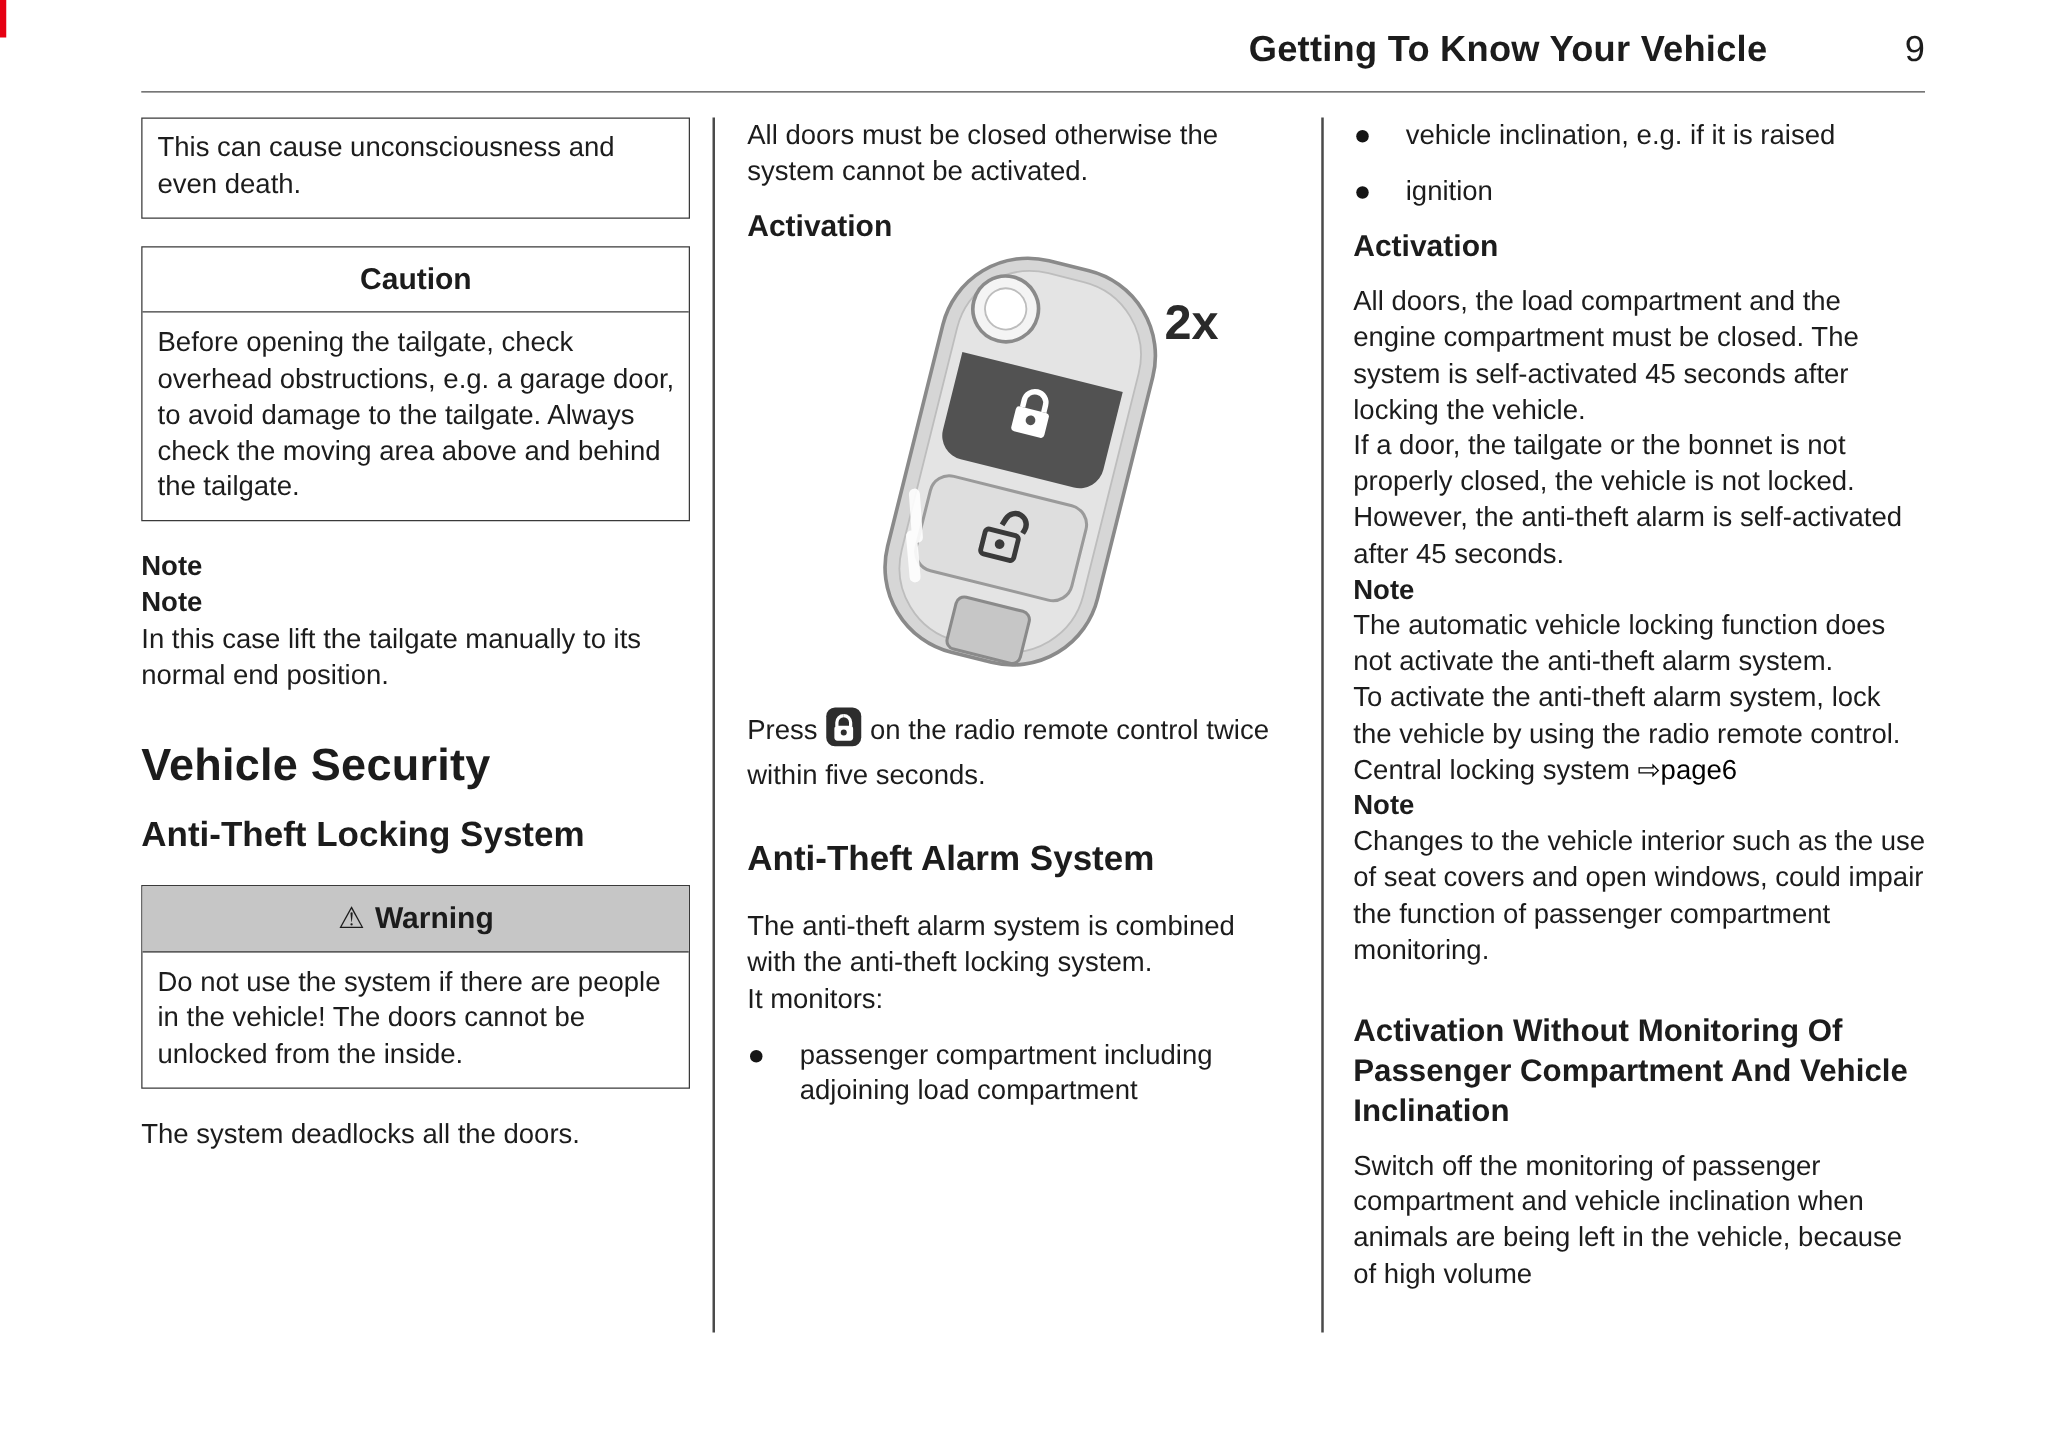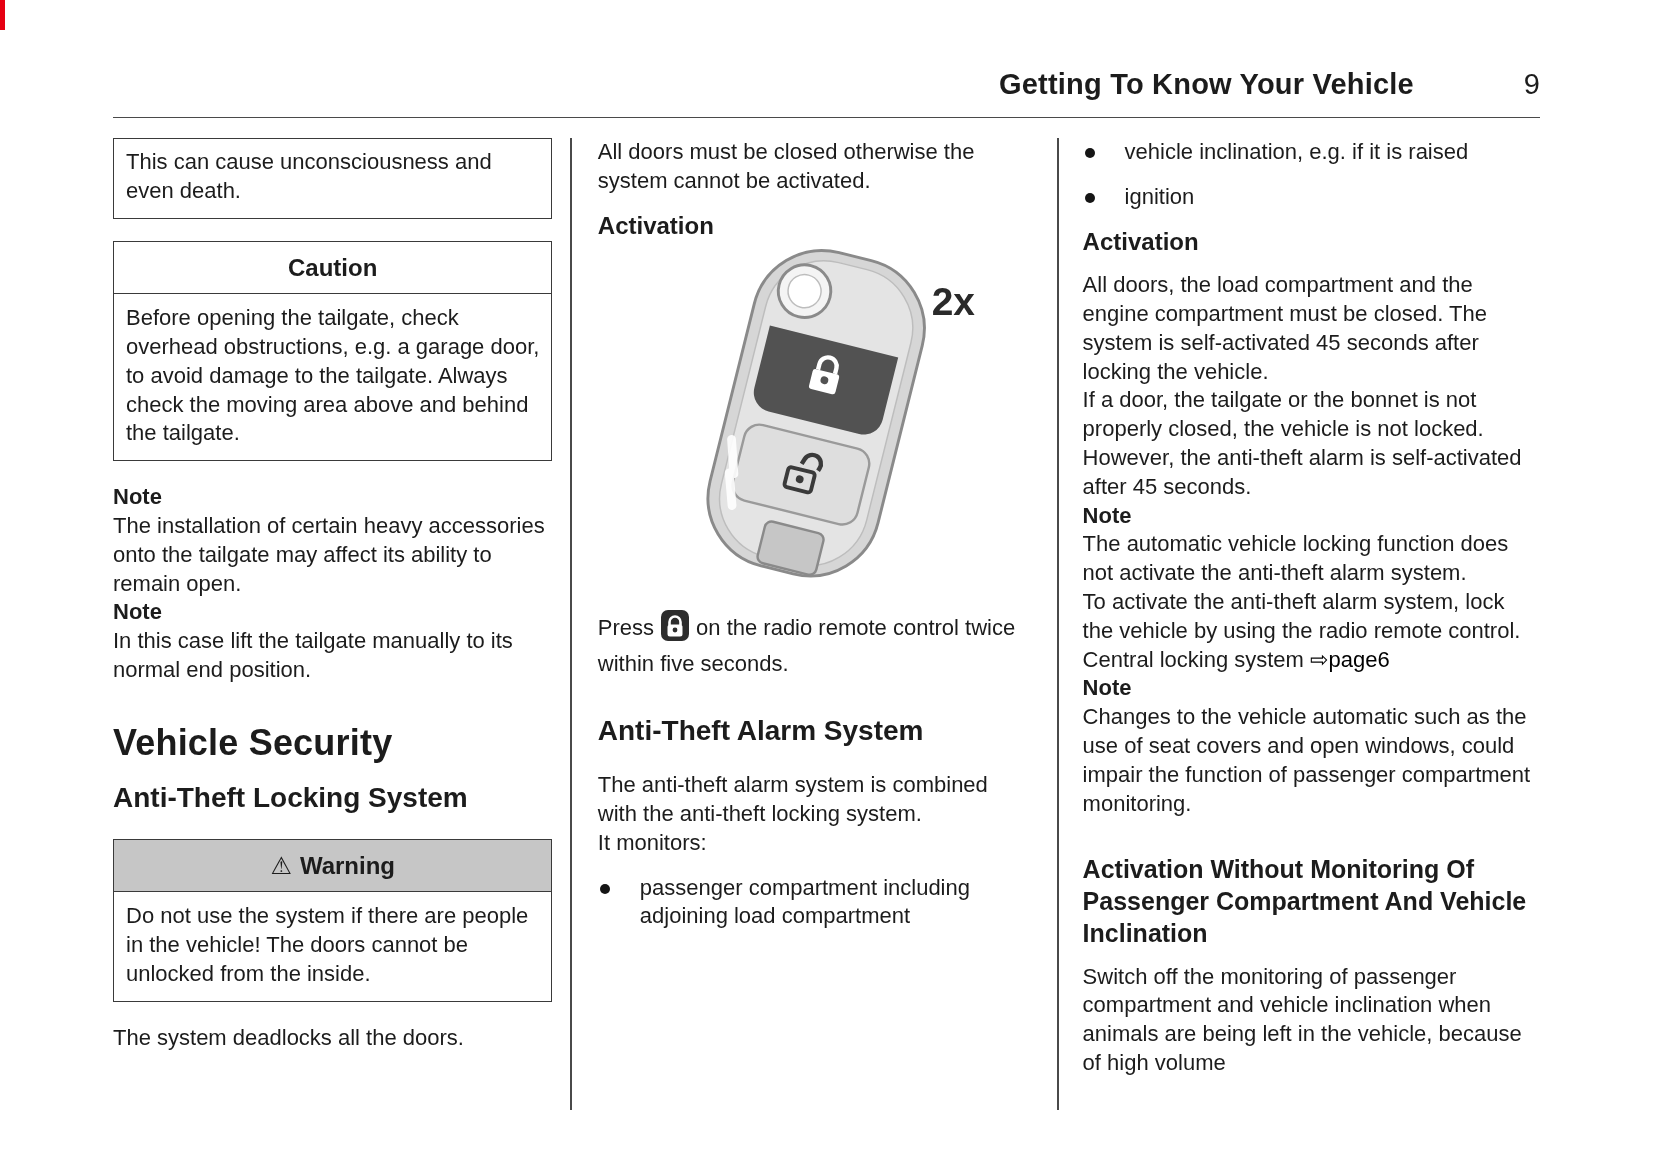--- a/index.html
+++ b/index.html
@@ -1,21 +1,21 @@
 <!DOCTYPE html>
 <html><head>
 <meta charset="utf-8">
 <style>
   * { box-sizing: border-box; }
   html,body { margin:0; padding:0; background:#ffffff; }
   body { font-family:"Liberation Sans", sans-serif; color:#1c1c1c; }
   .page { position:relative; width:1653px; height:1165px; background:#fff; overflow:hidden; }
   .red-mark { position:absolute; left:0; top:0; width:5px; height:30px; background:#e60012; }
 
-  .inner { padding:24px 113px 0 113px;margin-top:44px; }
+  .inner { padding:24px 113px 0 113px; }
 
   .header { display:flex; justify-content:flex-end; align-items:baseline; padding-bottom:16px; border-bottom:1.6px solid #4a4a4a; }
   .header-title { font-size:29px; font-weight:bold; letter-spacing:0.2px; }
   .page-num { font-size:29px; margin-left:110px; }
 
   .columns { display:flex; margin-top:20px; height:972px; }
   .vdivider { width:1.4px; background:#4a4a4a; height:100%; flex:none; }
   .col { font-size:22px; line-height:1.31; }
   .col-1 { width:458px; padding-right:18px; }
   .col-2 { width:486px; padding:0 26px; }
@@ -66,21 +66,20 @@
         <div class="box">
           <p>This can cause unconsciousness and even death.</p>
         </div>
         <div class="gap-m"></div>
         <div class="titled-box">
           <div class="tb-title">Caution</div>
           <div class="tb-body">Before opening the tailgate, check overhead obstructions, e.g. a garage door, to avoid damage to the tailgate. Always check the moving area above and behind the tailgate.</div>
         </div>
         <div class="gap-m"></div>
         <p class="note-label">Note</p>
-        <p>The installation of certain heavy accessories onto the tailgate may affect its ability to remain open.</p>
         <p class="note-label">Note</p>
         <p>In this case lift the tailgate manually to its normal end position.</p>
         <div class="gap-l"></div>
         <h1 class="sec">Vehicle Security</h1>
         <div class="gap-s"></div>
         <h2 class="sub">Anti-Theft Locking System</h2>
         <div class="gap-m"></div>
         <div class="titled-box warn">
           <div class="tb-title">
             <span class="warn-tri">⚠</span><span>Warning</span>
@@ -165,21 +164,21 @@
         <p>All doors, the load compartment and the engine compartment must be closed. The system is self-activated 45 seconds after locking the vehicle.</p>
         <p>If a door, the tailgate or the bonnet is not properly closed, the vehicle is not locked. However, the anti-theft alarm is self-activated after 45 seconds.</p>
         <p class="note-label">Note</p>
         <p>The automatic vehicle locking function does not activate the anti-theft alarm system.</p>
         <p>To activate the anti-theft alarm system, lock the vehicle by using the radio remote control.</p>
         <p>
           <span>Central locking system</span>
           <a href="#" class="xref">⇨page6</a>
         </p>
         <p class="note-label">Note</p>
-        <p>Changes to the vehicle automatic such as the use of seat covers and open windows, could impair the function of passenger compartment monitoring.</p>
+        <p>Changes to the vehicle interior such as the use of seat covers and open windows, could impair the function of passenger compartment monitoring.</p>
         <div class="gap-l"></div>
         <h3 class="multi">Activation Without Monitoring Of Passenger Compartment And Vehicle Inclination</h3>
         <div class="gap-s"></div>
         <p>Switch off the monitoring of passenger compartment and vehicle inclination when animals are being left in the vehicle, because of high volume</p>
       </div>
 
     </div>
   </div>
 </div>
 

